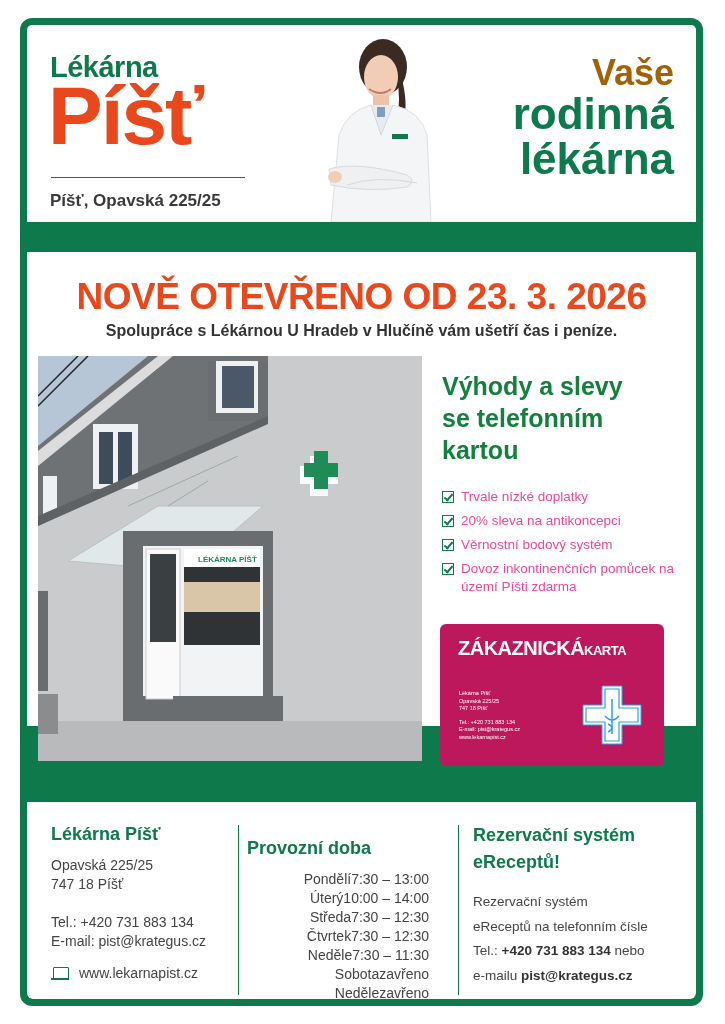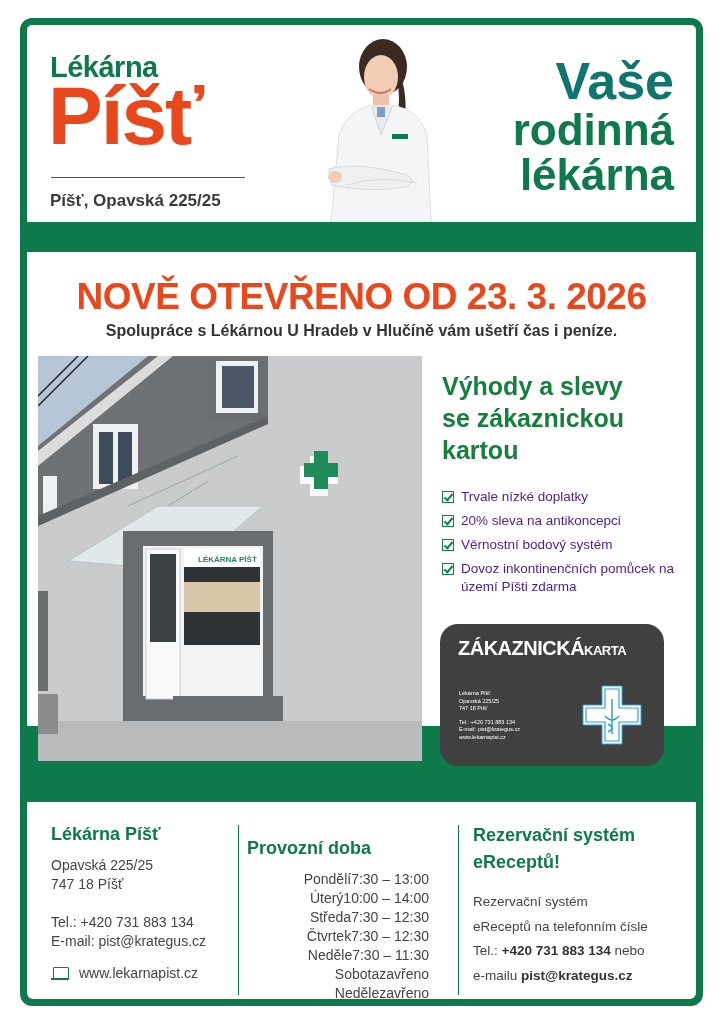--- a/index.html
+++ b/index.html
@@ -19,36 +19,36 @@
   .brand-small { position: absolute; left: 23px; top: 26px; font-size: 29px; font-weight: bold; color: #0e7a4c; letter-spacing: -0.5px; }
   .brand-big { position: absolute; left: 21px; top: 50px; font-size: 82px; font-weight: bold; color: #e9481c; letter-spacing: -2px; line-height: 1; }
   .brand-rule { position: absolute; left: 24px; top: 152px; width: 194px; height: 1px; background: #0e7a4c; }
   .brand-addr { position: absolute; left: 23px; top: 166px; font-size: 17px; font-weight: bold; color: #3a3a3a; }
 
   .pharmacist {
     position: absolute; left: 290px; top: 10px; width: 130px; height: 187px;
   }
 
   .tagline { position: absolute; right: 22px; top: 30px; text-align: right; font-weight: bold; line-height: 1.02; }
-  .tagline .t1 { display: block; font-size: 52px; color: #0f766e; }
+  .tagline .t1 { display: block; font-size: 36px; color: #a16207; }
   .tagline .t2, .tagline .t3 { display: block; font-size: 44px; color: #0e7a4c; }
 
   
   .headline { position: absolute; left: 0; width: 100%; top: 24px; text-align: center; font-size: 37px; font-weight: bold; color: #e9481c; letter-spacing: -0.5px; }
   .subline { position: absolute; left: 0; width: 100%; top: 70px; text-align: center; font-size: 16px; font-weight: bold; color: #333; }
 
   .photo { position: absolute; left: 11px; top: 104px; width: 384px; height: 405px; overflow: hidden; background: #cfd1d3; }
 
   .benefits-title { position: absolute; left: 415px; top: 118px; font-size: 25px; font-weight: bold; color: #15803d; line-height: 1.28; }
   .benefits { position: absolute; left: 415px; top: 236px; list-style: none; }
-  .benefits li { display: flex; align-items: flex-start; font-size: 13.5px; color: #4c1d95; line-height: 18px; margin-bottom: 6px; }
+  .benefits li { display: flex; align-items: flex-start; font-size: 13.5px; color: #ec4899; line-height: 18px; margin-bottom: 6px; }
   .benefits li .chk { flex: 0 0 auto; width: 12px; height: 12px; border: 1.5px solid #0e7a4c; margin: 3px 7px 0 0; position: relative; }
   .benefits li .chk::after { content: ""; position: absolute; left: 3px; top: 0px; width: 3px; height: 7px; border-right: 2px solid #0e7a4c; border-bottom: 2px solid #0e7a4c; transform: rotate(40deg); }
 
-  .card { position: absolute; left: 413px; top: 372px; width: 224px; height: 142px; background: #404040; border-radius: 18px; color: #fff; }
+  .card { position: absolute; left: 413px; top: 372px; width: 224px; height: 142px; background: #be185d; border-radius: 6px; color: #fff; }
   .card-title { position: absolute; left: 18px; top: 13px; font-weight: bold; font-size: 20px; letter-spacing: -0.5px; }
   .card-title .k { font-size: 13px; }
   .card-info { position: absolute; left: 19px; top: 66px; font-size: 5.5px; line-height: 7.5px; }
   .card-info .gap { height: 6px; }
   .card-cross { position: absolute; left: 141px; top: 60px; width: 62px; height: 62px; }
 
   
   .col { position: absolute; top: 20px; }
   .col h3 { font-size: 18px; font-weight: bold; color: #0e7a4c; line-height: 24px; }
   .col1 { left: 24px; width: 185px; }
@@ -158,21 +158,21 @@
       <rect x="146" y="226" width="76" height="30" fill="#d9c6a8"></rect>
 
       <rect x="135" y="340" width="110" height="30" fill="#6a6d70"></rect>
       <rect x="0" y="365" width="384" height="40" fill="#b8babc"></rect>
       <rect x="0" y="338" width="20" height="40" fill="#8a8c8e"></rect>
       <rect x="0" y="235" width="10" height="100" fill="#6a6d70"></rect>
     </svg>
 
     <div class="benefits-title">
       <div>Výhody a slevy</div>
-      <div>se zákaznickou</div>
+      <div>se telefonním</div>
       <div>kartou</div>
     </div>
 
     <ul class="benefits">
       <li>
           <span class="chk"></span>
           <span>Trvale nízké doplatky</span>
         </li>
       <li>
           <span class="chk"></span>

